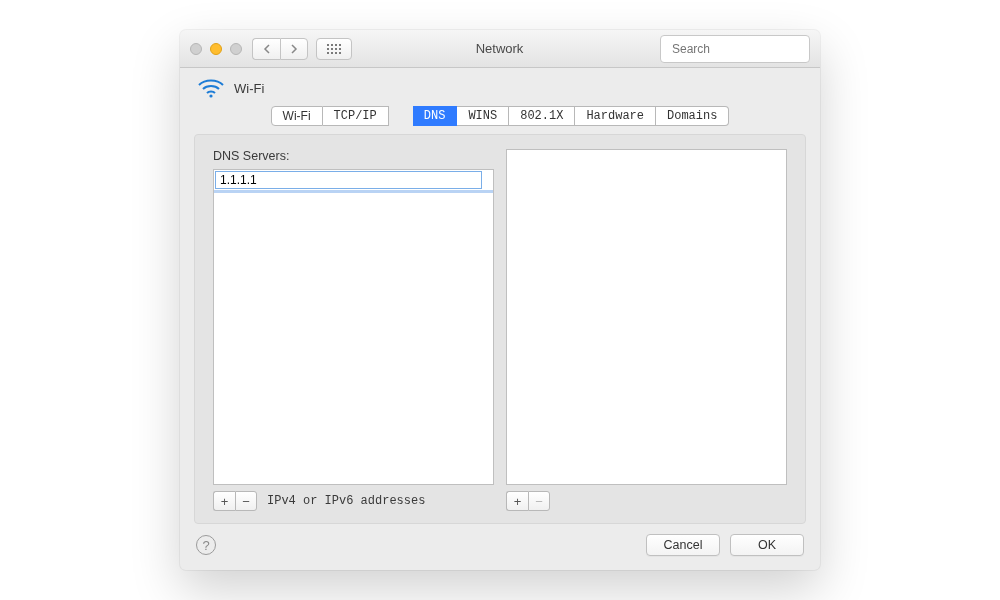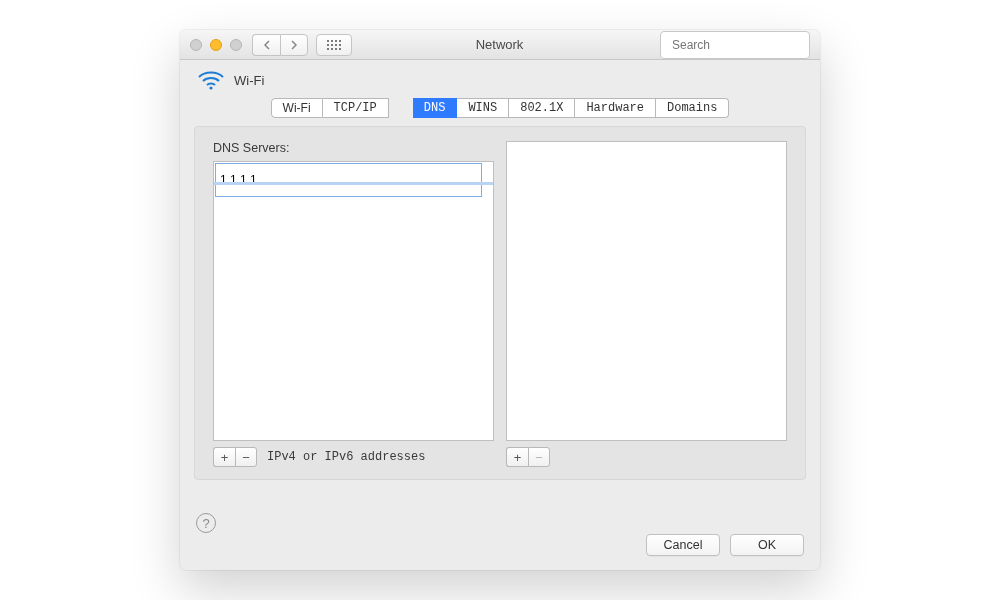--- a/index.html
+++ b/index.html
@@ -111,21 +111,21 @@
   .col-label { font-size: 12.5px; color:#3a3a3a; margin-bottom: 6px; font-weight: 400; }
   .listbox {
     flex: 1;
     background: #fff;
     border: 1px solid #bfbfbf;
     position: relative;
     min-height: 280px;
   }
   .listbox .editrow {
     position: absolute; left: 1px; right: 11px; top: 1px;
-    height: 34px;
+    height: 18px;
     border: 1px solid #7aaee8;
     background: #fff;
     padding: 0 4px;
     display: flex; align-items: center;
   }
   .editrow input {
     border: none; outline: none; font-size: 12px; width: 100%;
     font-family: inherit;
   }
   .listbox .select-band {
@@ -163,21 +163,20 @@
   .footer .spacer { flex: 1; }
   .btn {
     min-width: 74px; height: 22px;
     background: linear-gradient(#ffffff,#f3f3f3);
     border: 1px solid #c0c0c0;
     border-radius: 4px;
     font-size: 12.5px;
     color:#333;
     display:flex; align-items:center; justify-content:center;
     box-shadow: 0 1px 0 rgba(0,0,0,0.03);
-    margin-top: 44px;
   }
 </style>
 </head>
 <body>
 
 <div class="window">
 
   <div class="titlebar">
     <div class="traffic">
       <span class="close dim"></span>

